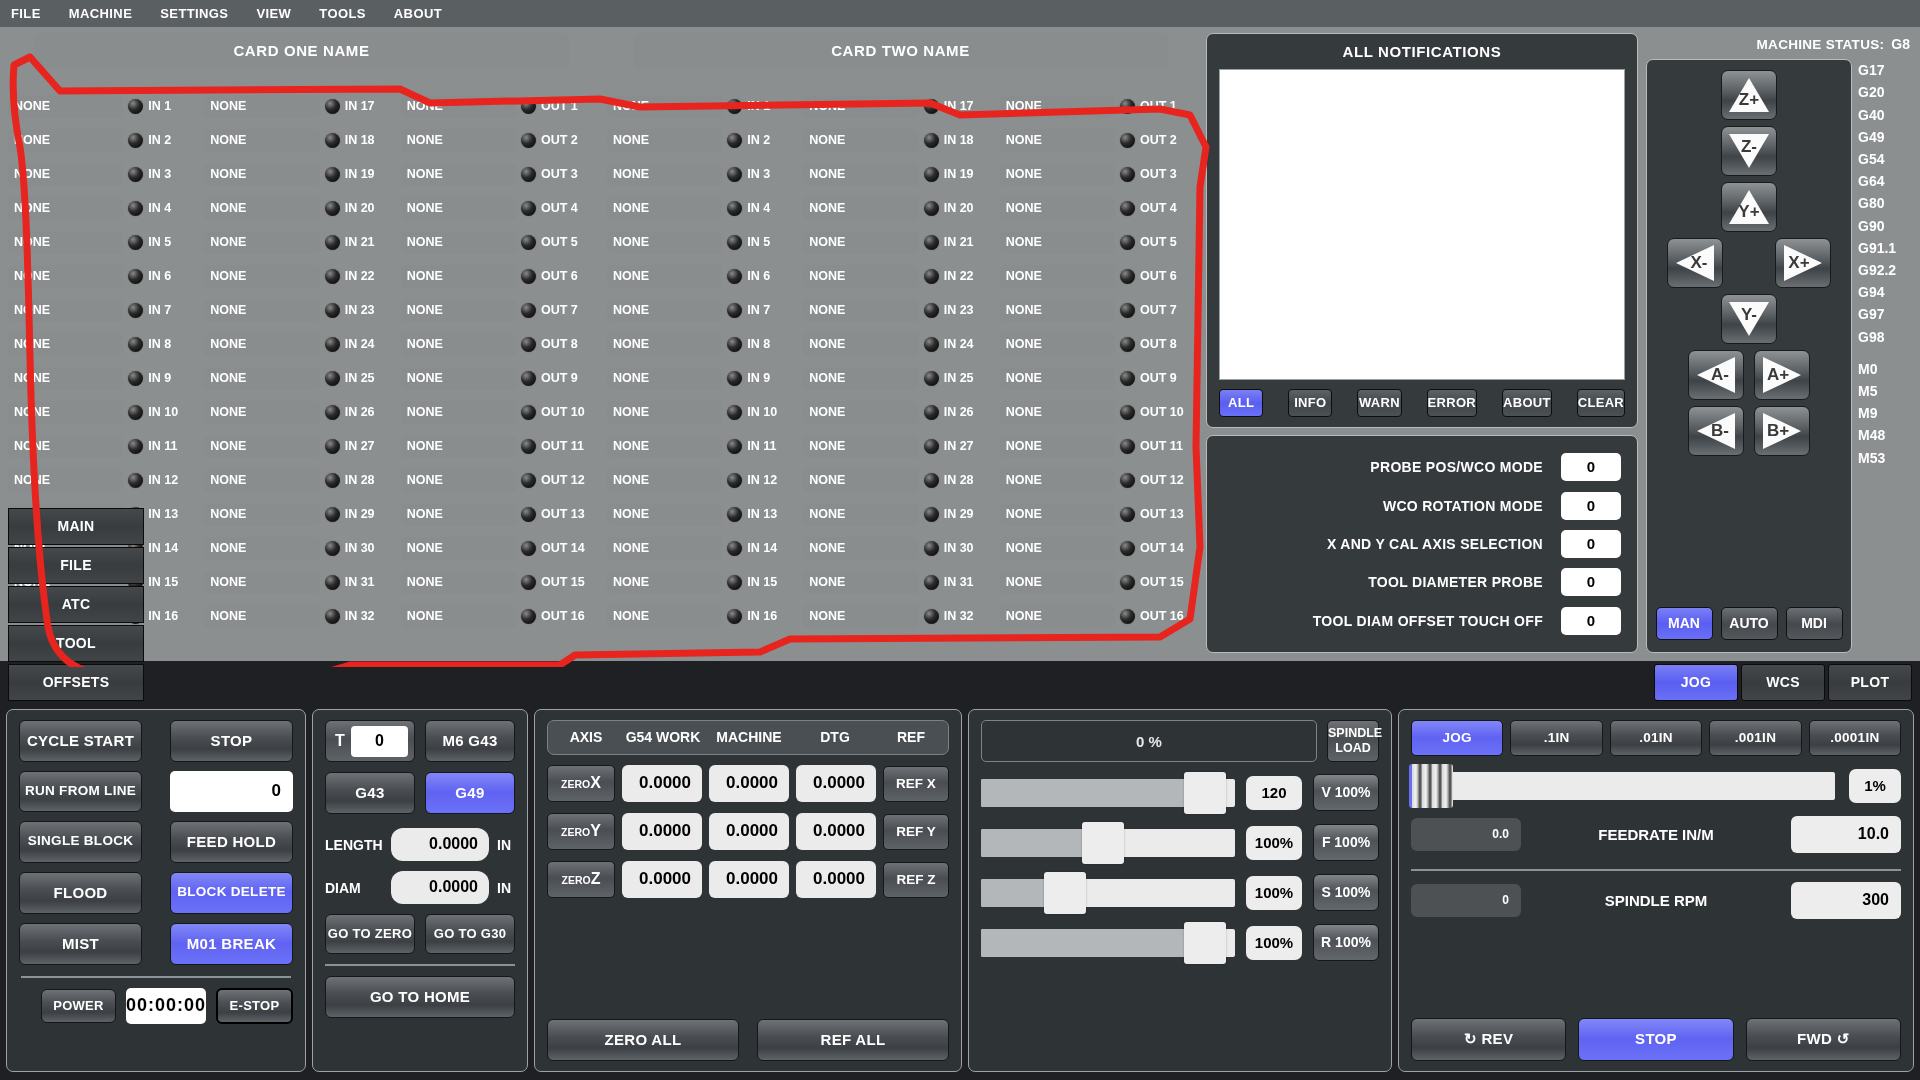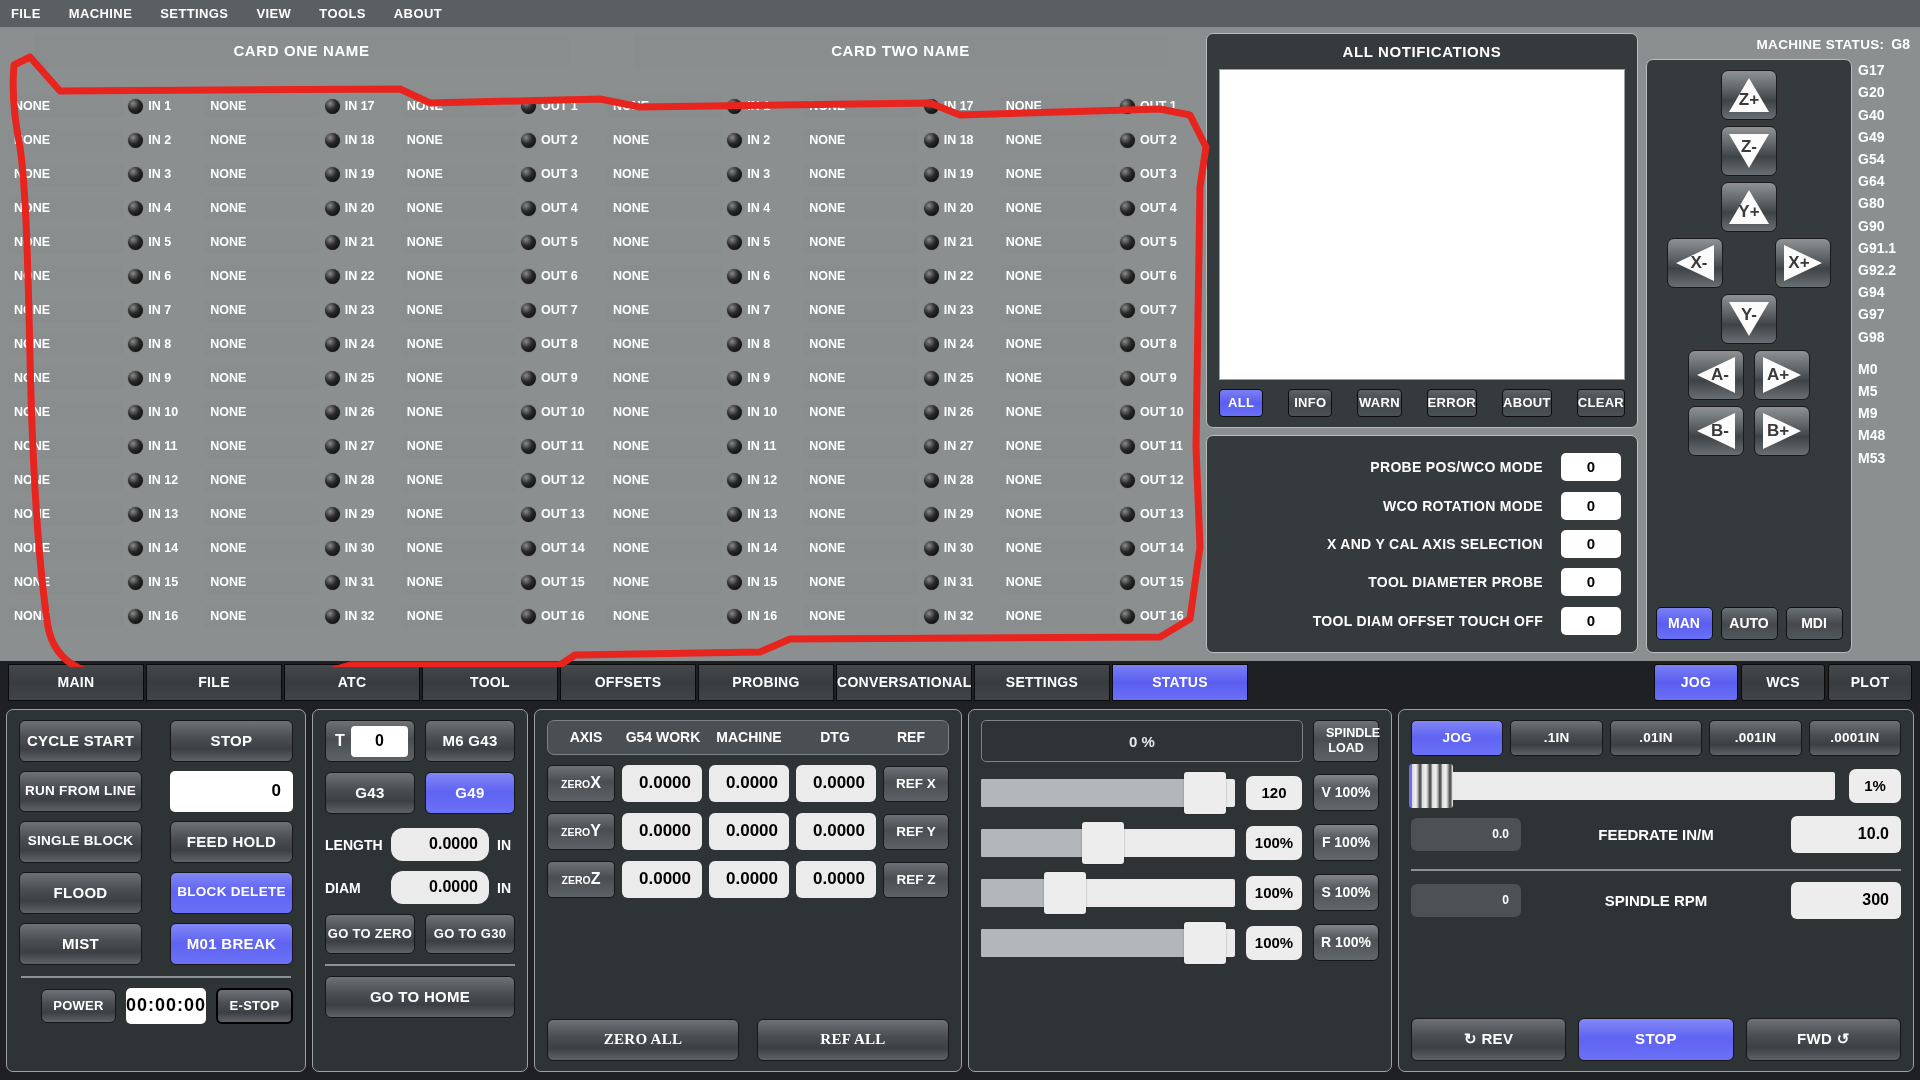--- a/index.html
+++ b/index.html
@@ -485,35 +485,35 @@
     color:#000; font-size:17px; font-weight:bold;
     text-align:right; padding: 8px 11px 9px 0;
   }
   .refbtn {
     border:1px solid #15171a; border-radius:5px;
     background: linear-gradient(180deg, #6e7276 0%, #4a4e52 45%, #5e6367 100%);
     color:#fff; font-size:13.5px; font-weight:bold;
     text-align:center; padding: 9px 0 10px 0; cursor:pointer;
   }
   #drobottom { display:flex; gap: 18px; margin-top: auto; }
-  #drobottom .gbtn { flex:1;font-family:Liberation Serif, serif; }
+  #drobottom .gbtn { flex:1; }
 
   
   #p-over { width: 424px; }
   #loadrow { display:flex; gap: 10px; margin-bottom: 12px; align-items: stretch; }
   #loadbar {
     flex: 1; background:#2e3336; border:1px solid #7e8387; border-radius:5px;
     color:#e8e8e8; font-size:15px; font-weight:bold;
     display:flex; align-items:center; justify-content:center;
   }
   #spindleload {
-    width: 66px; border:1px solid #15171a; border-radius:5px;
+    width: 52px; border:1px solid #15171a; border-radius:5px;
     background: linear-gradient(180deg, #6e7276 0%, #4a4e52 45%, #5e6367 100%);
     color:#fff; font-size:12.5px; font-weight:bold; text-align:center;
-    padding: 5px 12px; line-height: 15px; cursor:pointer;
+    padding: 5px 0; line-height: 15px; cursor:pointer;
   }
   .sliderrow {
     display: flex; align-items: center; gap: 11px; margin-bottom: 13px;
   }
   .track {
     flex: 1; position: relative; height: 28px;
     background:#ebebeb; border-radius: 2px;
   }
   .trackfill {
     position:absolute; top:0; left:0; height:100%;
@@ -1256,21 +1256,21 @@
           <div class="gcode">M5</div>
           <div class="gcode">M9</div>
           <div class="gcode">M48</div>
           <div class="gcode">M53</div>
         </div>
     </div>
   </div>
 </div>
 
 <div id="tabbar">
-  <div id="maintabs" style="display:flex;gap:2px;">
+  <div id="maintabs" style="display:flex;gap:2px;flex-direction:column;">
       <div class="tab">MAIN</div>
       <div class="tab">FILE</div>
       <div class="tab">ATC</div>
       <div class="tab">TOOL</div>
       <div class="tab">OFFSETS</div>
       <div class="tab">PROBING</div>
       <div class="tab">CONVERSATIONAL</div>
       <div class="tab">SETTINGS</div>
       <div class="tab active">STATUS</div>
     </div>

